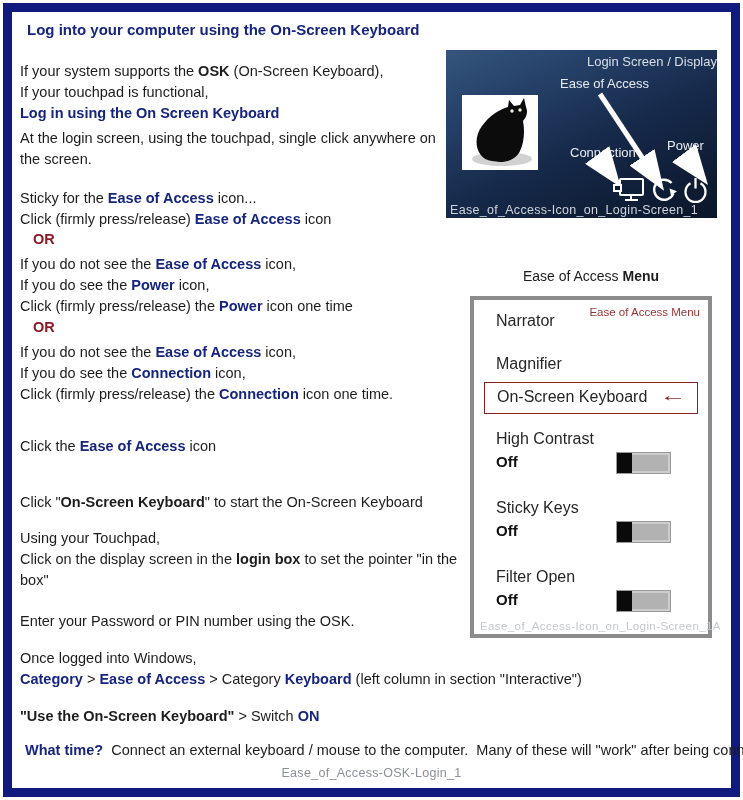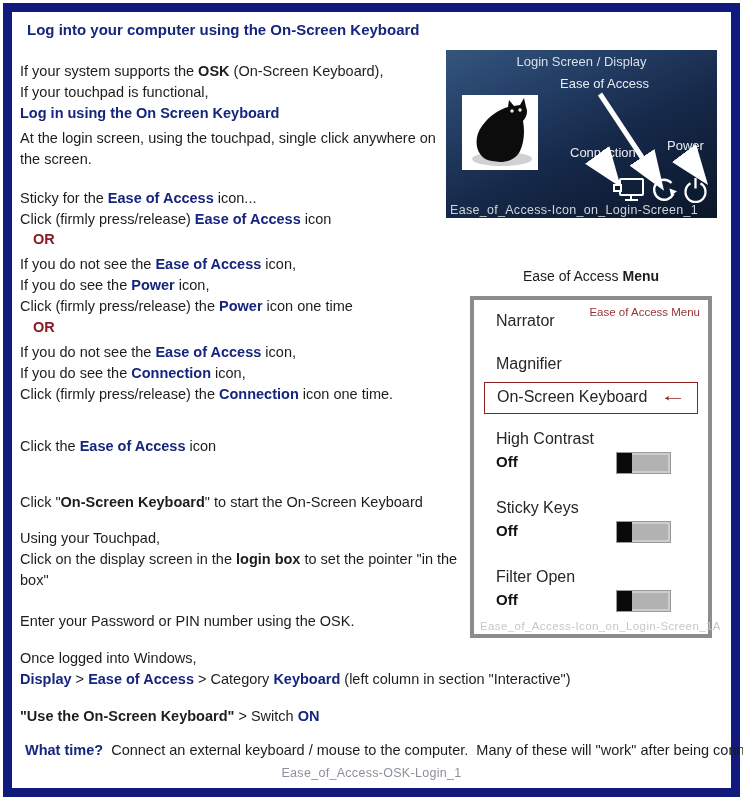--- a/index.html
+++ b/index.html
@@ -14,21 +14,21 @@
   .line { white-space:pre; }
   .b  { font-weight:bold;margin-top:20px; }
   .nb { font-weight:bold; color:#16257e; }
   .rb { font-weight:bold; color:#8b1a24;margin-left:11px; }
   .page-caption { position:absolute; left:0; top:766px; width:100%; text-align:center;
     font-size:12.5px; color:#8b909a; letter-spacing:0.3px; }
 
   
   .fig-login { position:absolute; left:446px; top:50px; width:271px; height:168px;
     background:linear-gradient(155deg, #35567c 0%, #27436b 22%, #16294a 55%, #0a1628 100%); }
-  .fl-title { position:absolute; left:0; top:4px; width:100%; text-align:center;
+  .fl-title { position:absolute; left:0; top:4px; width:100%; text-align:right;
     font-size:13px; color:#d9dfe8; }
   .fl-label { position:absolute; font-size:13px; color:#e8ecf2; white-space:pre; }
   .fl-ease  { left:114px; top:26px; }
   .fl-conn  { left:124px; top:95px; }
   .fl-power { left:221px; top:88px; }
   .cat-box { position:absolute; left:16px; top:45px; width:76px; height:75px; background:#ffffff; }
   .fl-arrows { position:absolute; left:0; top:0; }
   .fl-icon { position:absolute; top:127px; display:block; }
   .fl-caption { position:absolute; left:4px; bottom:1px; font-size:12.5px; color:#cfd4dc; letter-spacing:0.3px; }
 
@@ -107,21 +107,21 @@
     <div class="line"><span>Click on the display screen in the </span><span class="b">login box</span><span> to set the pointer "in the</span></div>
     <div class="line"><span>box"</span></div>
   </div>
 
   <div class="p" style="top:611px">
     <div class="line"><span>Enter your Password or PIN number using the OSK.</span></div>
   </div>
 
   <div class="p" style="top:648px">
     <div class="line"><span>Once logged into Windows,</span></div>
-    <div class="line"><span class="nb">Display</span><span> &gt; </span><span class="nb">Ease of Access</span><span> &gt; Category </span><span class="nb">Keyboard</span><span> (left column in section "Interactive")</span></div>
+    <div class="line"><span class="nb">Category</span><span> &gt; </span><span class="nb">Ease of Access</span><span> &gt; Category </span><span class="nb">Keyboard</span><span> (left column in section "Interactive")</span></div>
   </div>
 
   <div class="p" style="top:706px">
     <div class="line"><span class="b">"Use the On-Screen Keyboard"</span><span> &gt; Switch </span><span class="nb">ON</span></div>
   </div>
 
   <div class="p" style="top:740px; left:25px">
     <div class="line"><span class="nb">What time?</span><span>  Connect an external keyboard / mouse to the computer.  Many of these will "work" after being connected.</span></div>
   </div>
 

